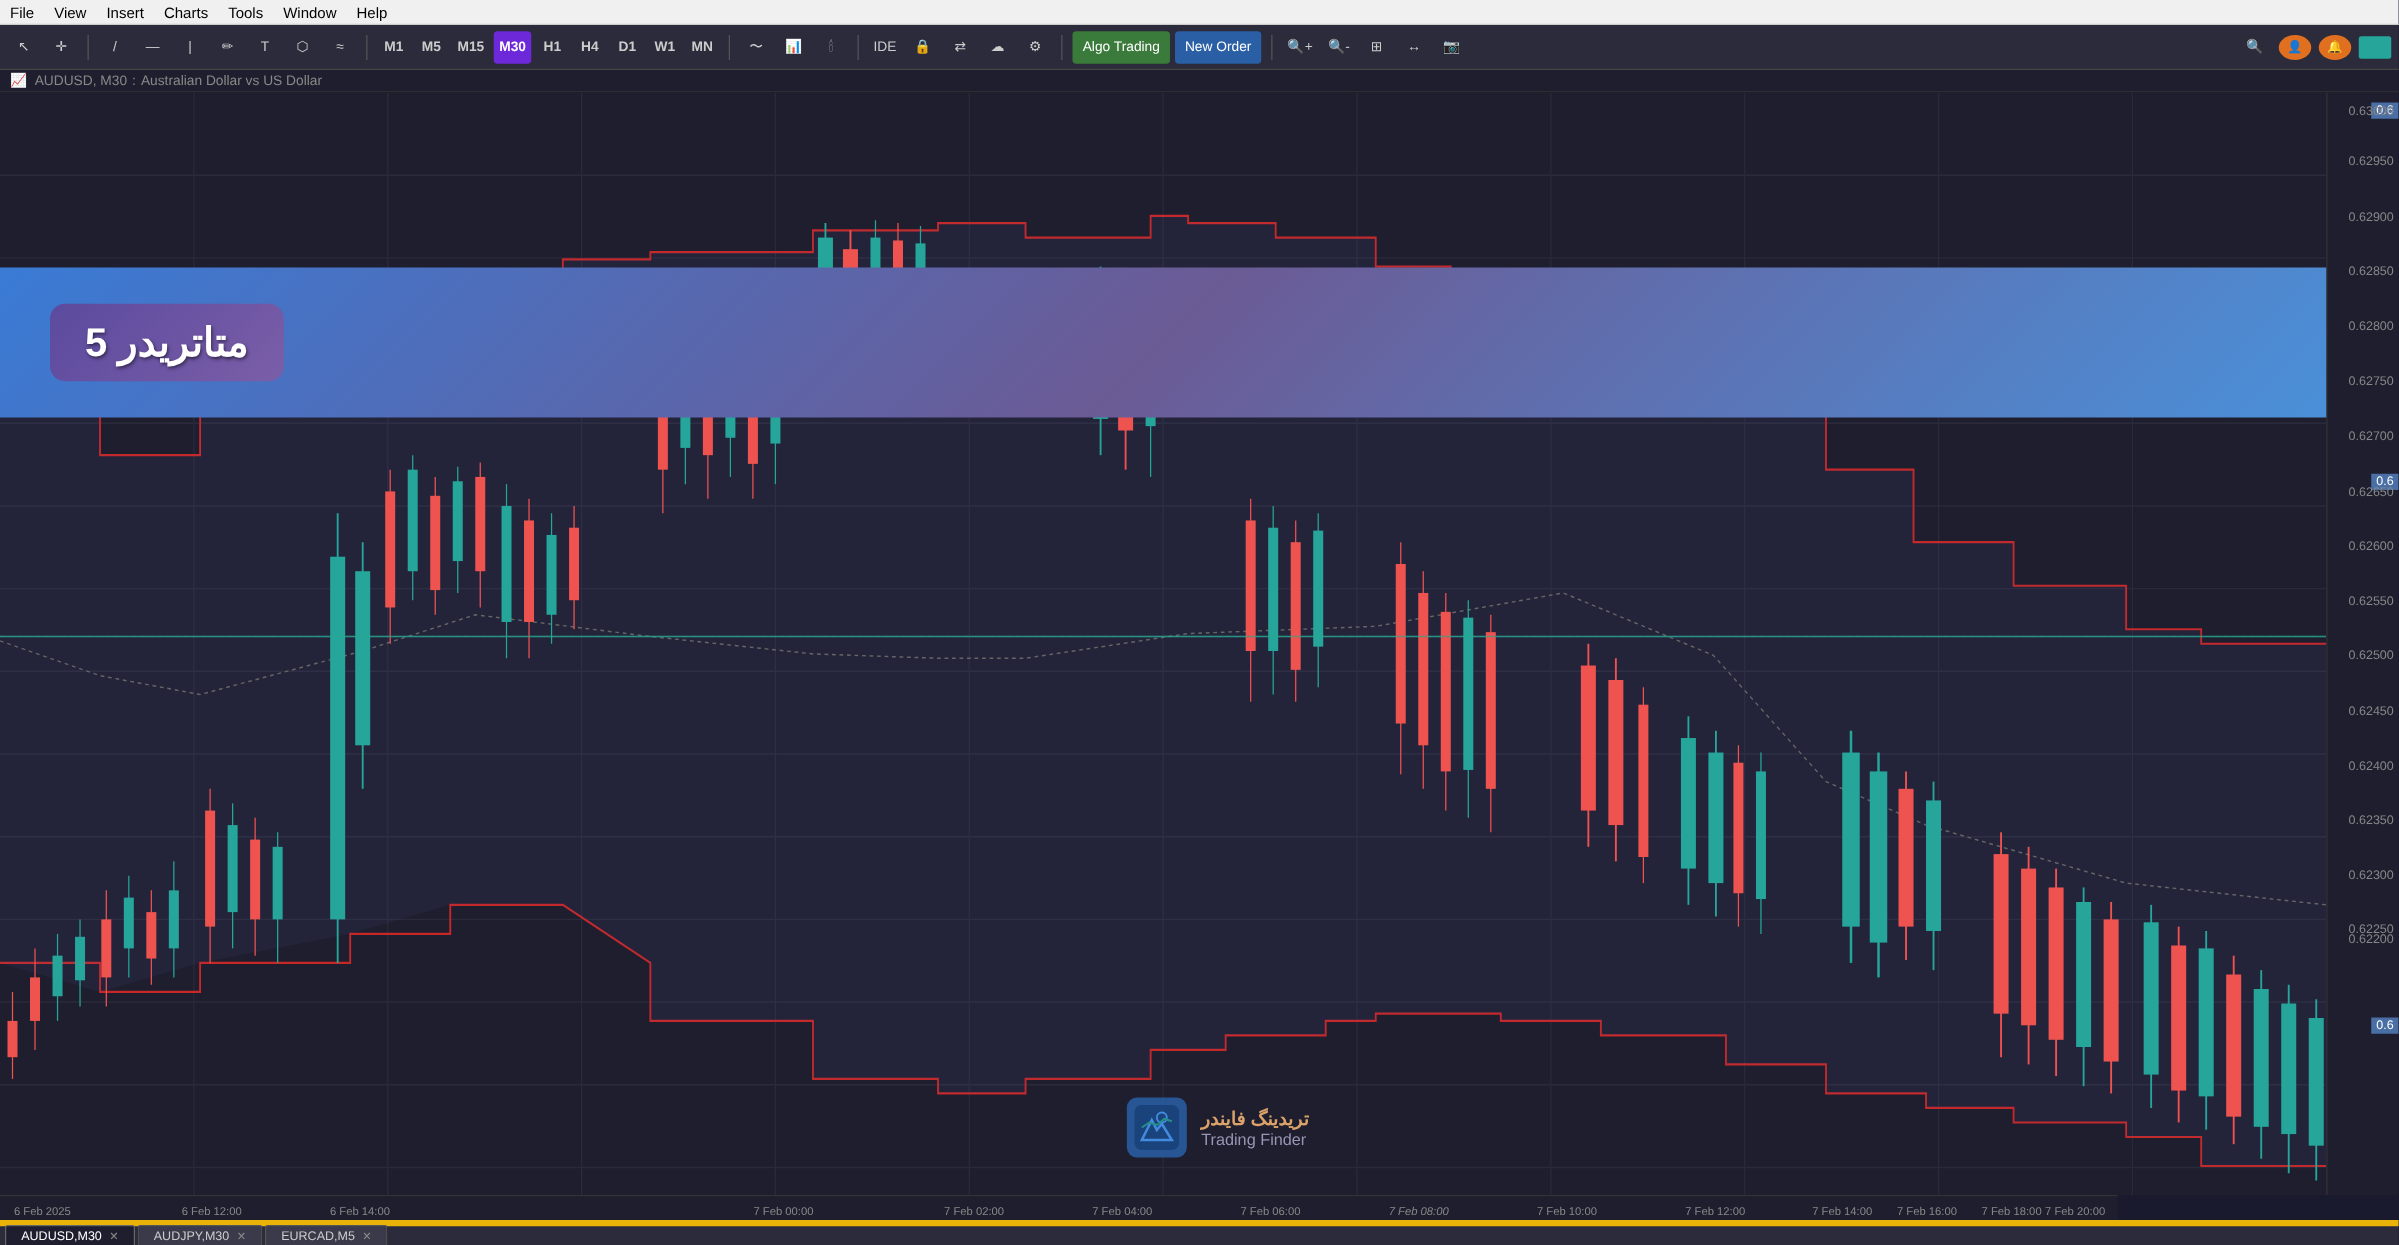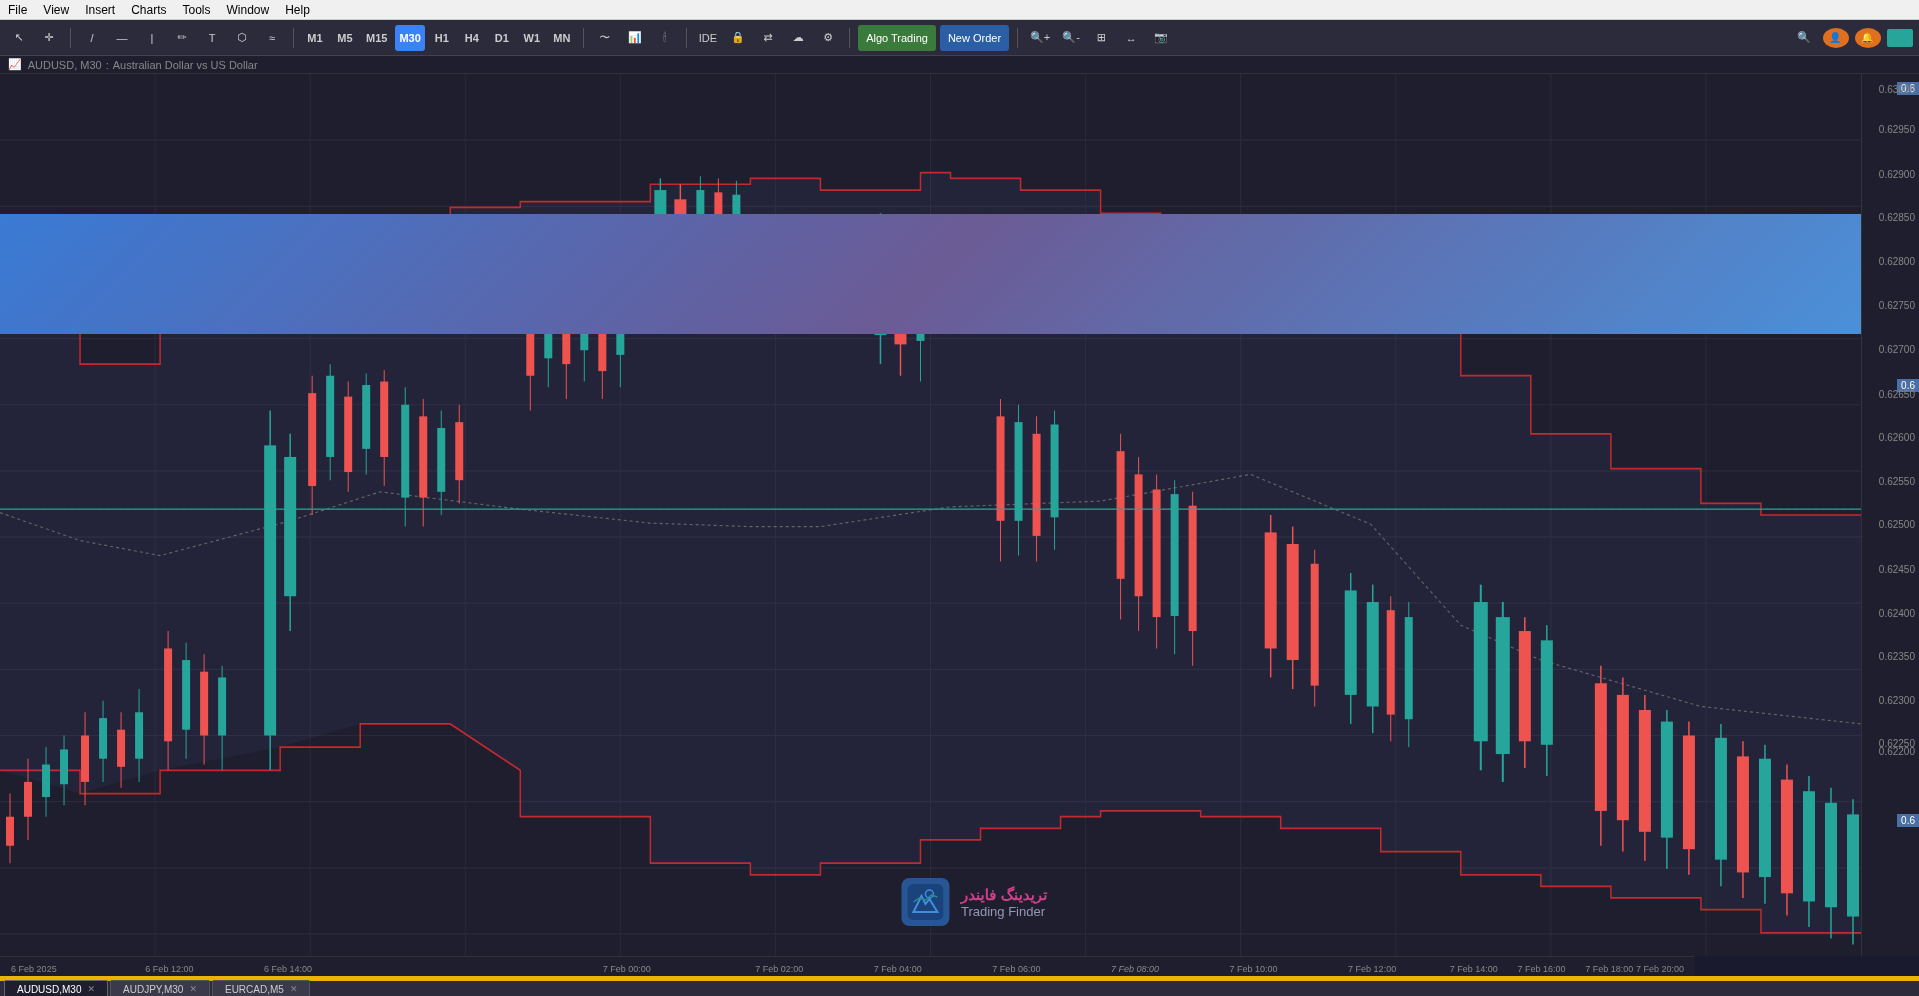--- a/index.html
+++ b/index.html
@@ -39,21 +39,21 @@
       cursor: pointer;
       display: flex;
       align-items: center;
       justify-content: center;
       padding: 0 4px;
       border-radius: 3px;
     }
     .toolbar-btn.active { background: #4a6fa5; color: #fff; }
     .toolbar-separator { width: 1px; height: 20px; background: #555; margin: 0 4px; }
     .timeframe-btn { font-size: 11px; font-weight: bold; color: #ccc; }
-    .timeframe-btn.active { color: #fff; background: #3b82f6; }
+    .timeframe-btn.active { color: #fff; background: #6d28d9; }
 
     
     .chart-info-bar {
       height: 18px;
       background: #1e1e2e;
       display: flex;
       align-items: center;
       padding: 0 8px;
       font-size: 11px;
       color: #888;
@@ -525,33 +525,34 @@
       </g>
 
       <line x1="0" y1="375" x2="1860" y2="375" stroke="#26a69a" stroke-width="1.2" opacity="0.6"></line>
 
       <line x1="0" y1="375" x2="1860" y2="375" stroke="#4a4" stroke-width="0.5" stroke-dasharray="4,3" opacity="0.4"></line>
 
     </svg>
   </div>
 
   <div class="overlay-banner">
+    <div class="banner-left-badge">متاتریدر 5</div>
   </div>
 
   <div class="watermark">
     <div class="watermark-logo">
       <svg width="36" height="36" viewBox="0 0 36 36">
         <rect width="36" height="36" rx="6" fill="#1a4a8a"></rect>
         <path d="M6 28 L14 12 L18 20 L22 15 L30 28 Z" fill="none" stroke="#4a9fff" stroke-width="2"></path>
         <circle cx="22" cy="10" r="4" fill="none" stroke="#4a9fff" stroke-width="1.5"></circle>
         <path d="M6 18 L12 14 L18 16 L24 11 L30 13" fill="none" stroke="#26a69a" stroke-width="1.5"></path>
       </svg>
     </div>
     <div>
-      <div style="font-size:15px;color:#ec4899;font-weight:600;direction:rtl;">تریدینگ فایندر</div>
+      <div style="font-size:15px;color:#fdba74;font-weight:600;direction:rtl;">تریدینگ فایندر</div>
       <div style="font-size:13px;color:#aac;font-weight:400;">Trading Finder</div>
     </div>
   </div>
 
   <div class="price-scale">
 
     <div class="price-label-highlighted" style="top:8px;">0.6</div>
 
     <div class="price-label" style="top:10px;">0.63000</div>
     <div class="price-label" style="top:50px;">0.62950</div>

